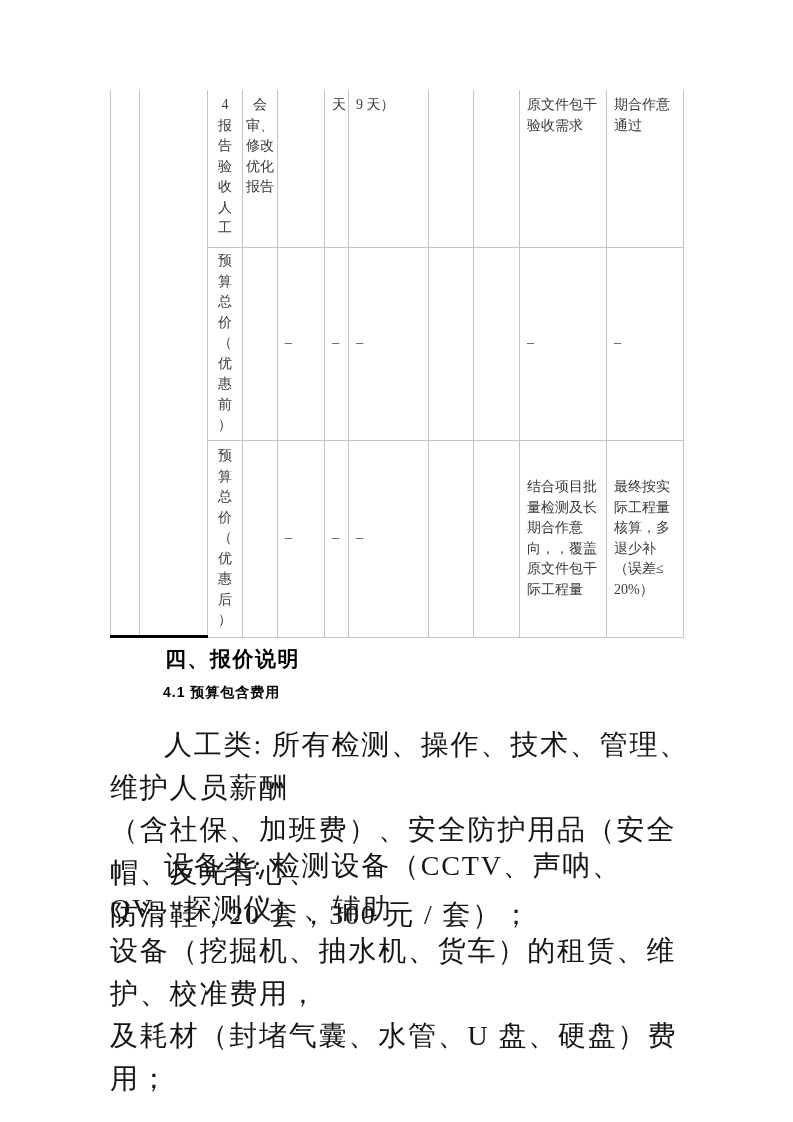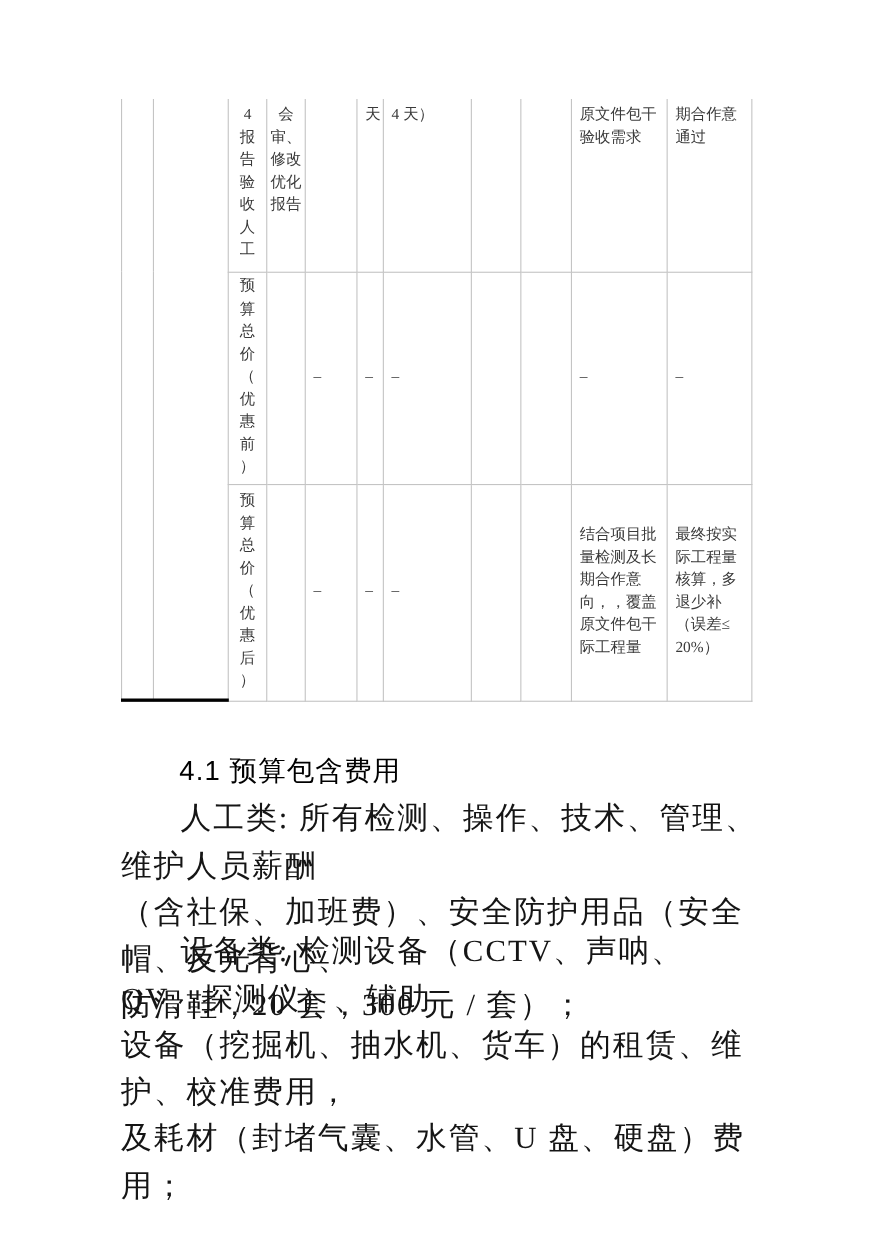--- a/index.html
+++ b/index.html
@@ -62,22 +62,22 @@
     font-size: 21px;
     letter-spacing: 1.5px;
     color: var(--heading-text);
     white-space: nowrap;
   }
   .subsection-heading {
     position: absolute;
     left: 163px;
     top: 684px;
     font-family: "Liberation Sans", "DejaVu Sans", sans-serif;
-    font-weight: 400;
-    font-size: 25px;
+    font-weight: 700;
+    font-size: 14px;
     letter-spacing: 1px;
     color: var(--heading-text);
     white-space: nowrap;
   }
   
   .body-para {
     position: absolute;
     left: 110px;
     width: 580px;
     font-size: 28px;
@@ -120,21 +120,21 @@
 收
 人
 工</td>
       <td class="ccenter">会
 审、
 修改
 优化
 报告</td>
       <td></td>
       <td>天</td>
-      <td>4 天）</td>
+      <td>9 天）</td>
       <td></td>
       <td></td>
       <td>原文件包干
 验收需求</td>
       <td>期合作意
 通过</td>
     </tr>
     <tr class="r2" style="height:193px">
       <td class="ccenter">预
 算
@@ -181,20 +181,21 @@
 核算，多
 退少补
 （误差≤
 20%）</td>
     </tr>
   </tbody>
     </table>
 
   <div class="thick-bottom-bar"></div>
 
+  <div class="section-heading">四、报价说明</div>
   <div class="subsection-heading">4.1 预算包含费用</div>
 
   <div class="body-para para-1">人工类: 所有检测、操作、技术、管理、维护人员薪酬
 （含社保、加班费）、安全防护用品（安全帽、反光背心、
 防滑鞋，20 套，300 元 / 套）；</div>
   <div class="body-para para-2">设备类: 检测设备（CCTV、声呐、QV、探测仪）、辅助
 设备（挖掘机、抽水机、货车）的租赁、维护、校准费用，
 及耗材（封堵气囊、水管、U 盘、硬盘）费用；</div>
 
 </div>

